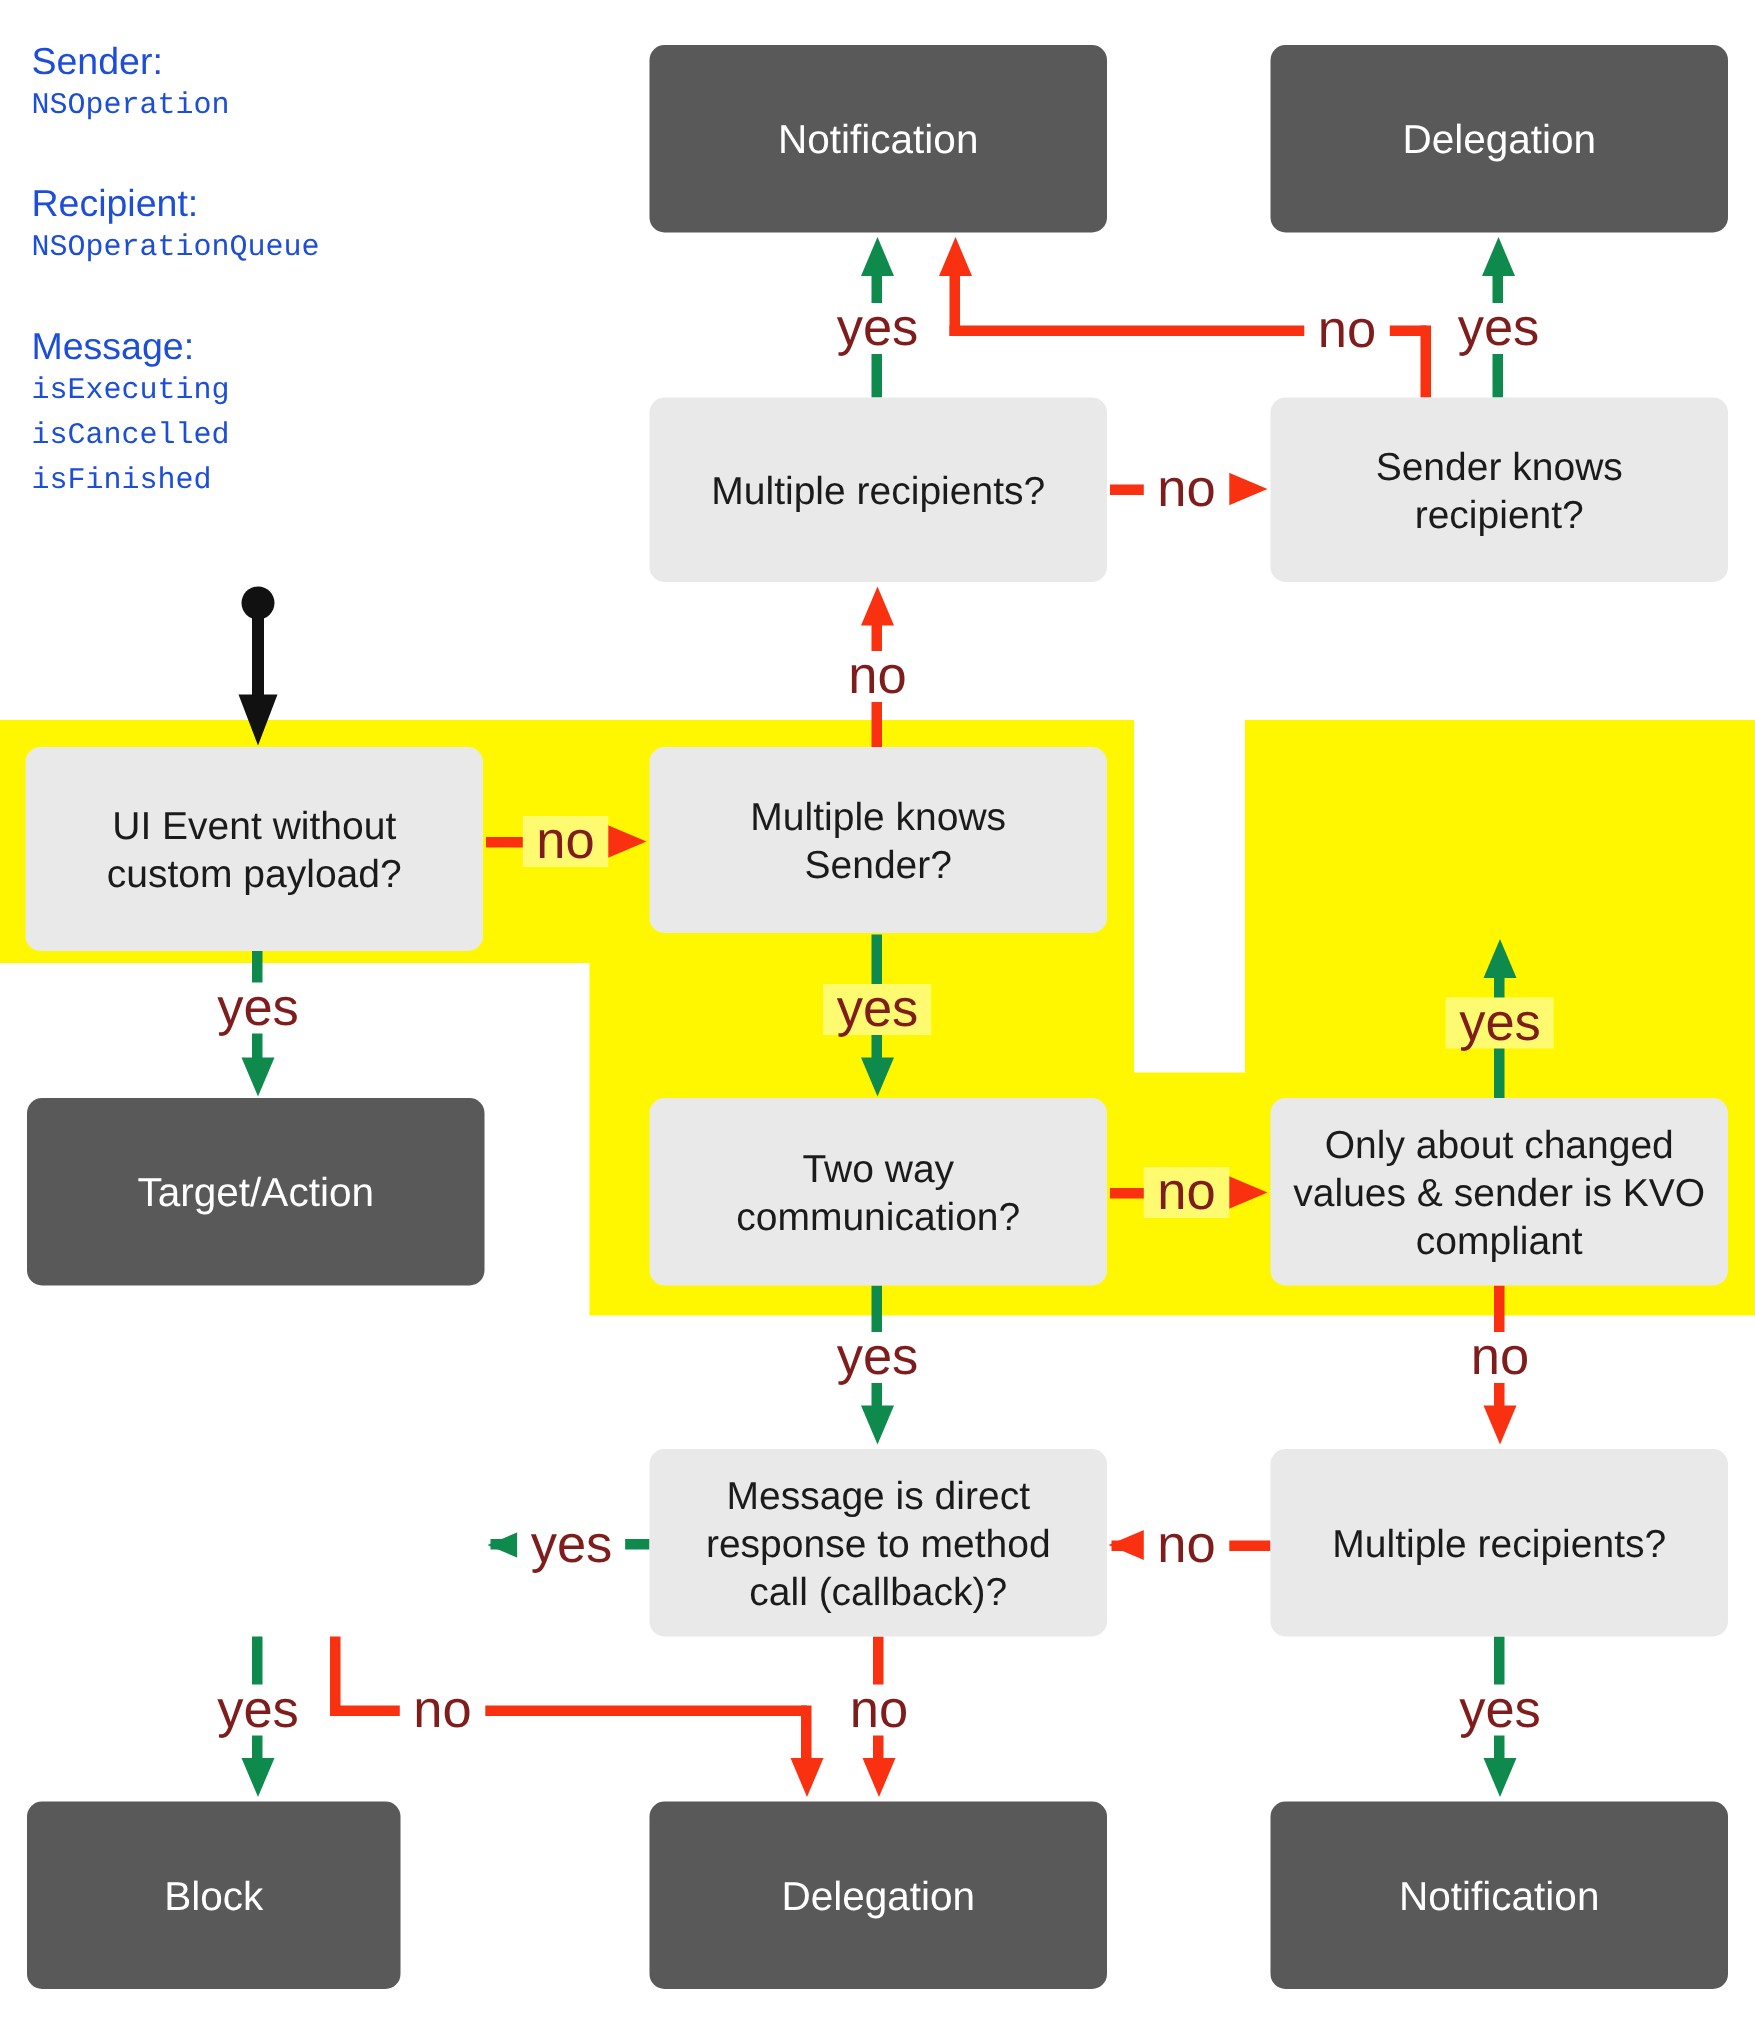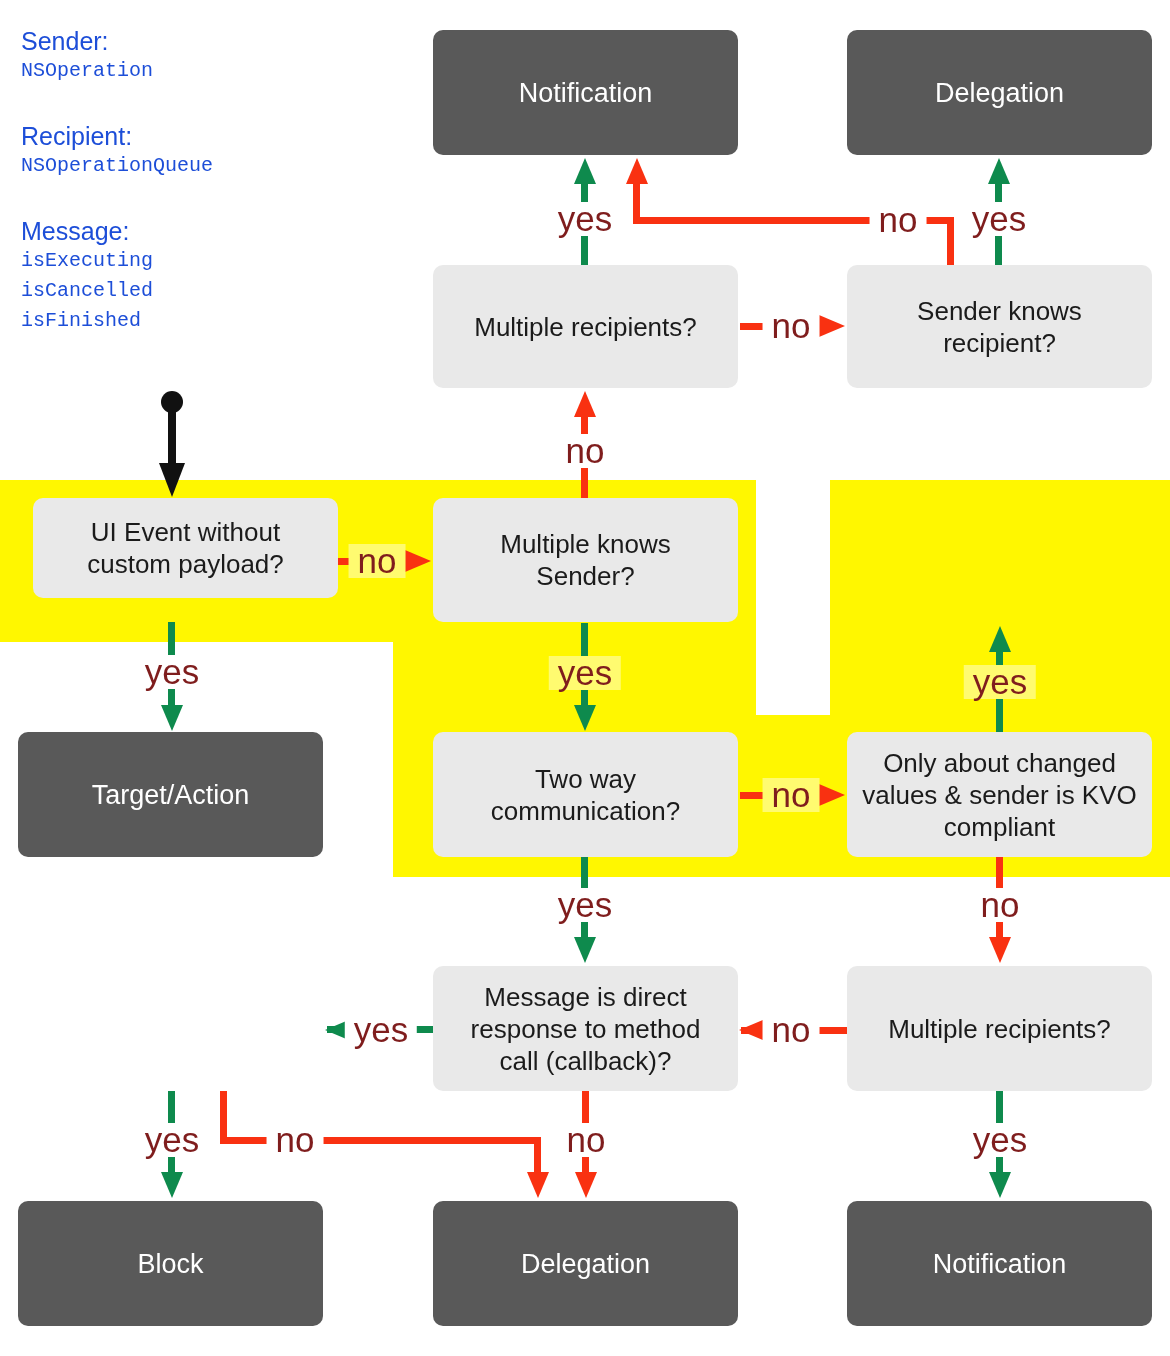--- a/index.html
+++ b/index.html
@@ -159,21 +159,21 @@
   </div>
 
   <div class="box question" style="left:433px;top:265px;width:305px;height:123px;">
     <span class="ln">Multiple recipients?</span>
   </div>
   <div class="box question" style="left:847px;top:265px;width:305px;height:123px;">
     <span class="ln">Sender knows</span>
     <span class="ln">recipient?</span>
   </div>
 
-  <div class="box question" style="left:17px;top:498px;width:305px;height:100px;margin-left:16px;">
+  <div class="box question" style="left:17px;top:498px;width:305px;height:136px;">
     <span class="ln">UI Event without</span>
     <span class="ln">custom payload?</span>
   </div>
   <div class="box question" style="left:433px;top:498px;width:305px;height:124px;">
     <span class="ln">Multiple knows</span>
     <span class="ln">Sender?</span>
   </div>
 
   <div class="box result" style="left:18px;top:732px;width:305px;height:125px;">
     <span class="ln">Target/Action</span>
@@ -190,21 +190,21 @@
 
   <div class="box question" style="left:433px;top:966px;width:305px;height:125px;">
     <span class="ln">Message is direct</span>
     <span class="ln">response to method</span>
     <span class="ln">call (callback)?</span>
   </div>
   <div class="box question" style="left:847px;top:966px;width:305px;height:125px;">
     <span class="ln">Multiple recipients?</span>
   </div>
 
-  <div class="box result" style="left:18px;top:1201px;width:305px;height:125px;">
+  <div class="box result" style="left:18px;top:1201px;width:249px;height:125px;">
     <span class="ln">Block</span>
   </div>
   <div class="box result" style="left:433px;top:1201px;width:305px;height:125px;">
     <span class="ln">Delegation</span>
   </div>
   <div class="box result" style="left:847px;top:1201px;width:305px;height:125px;">
     <span class="ln">Notification</span>
   </div>
 
 </div>

